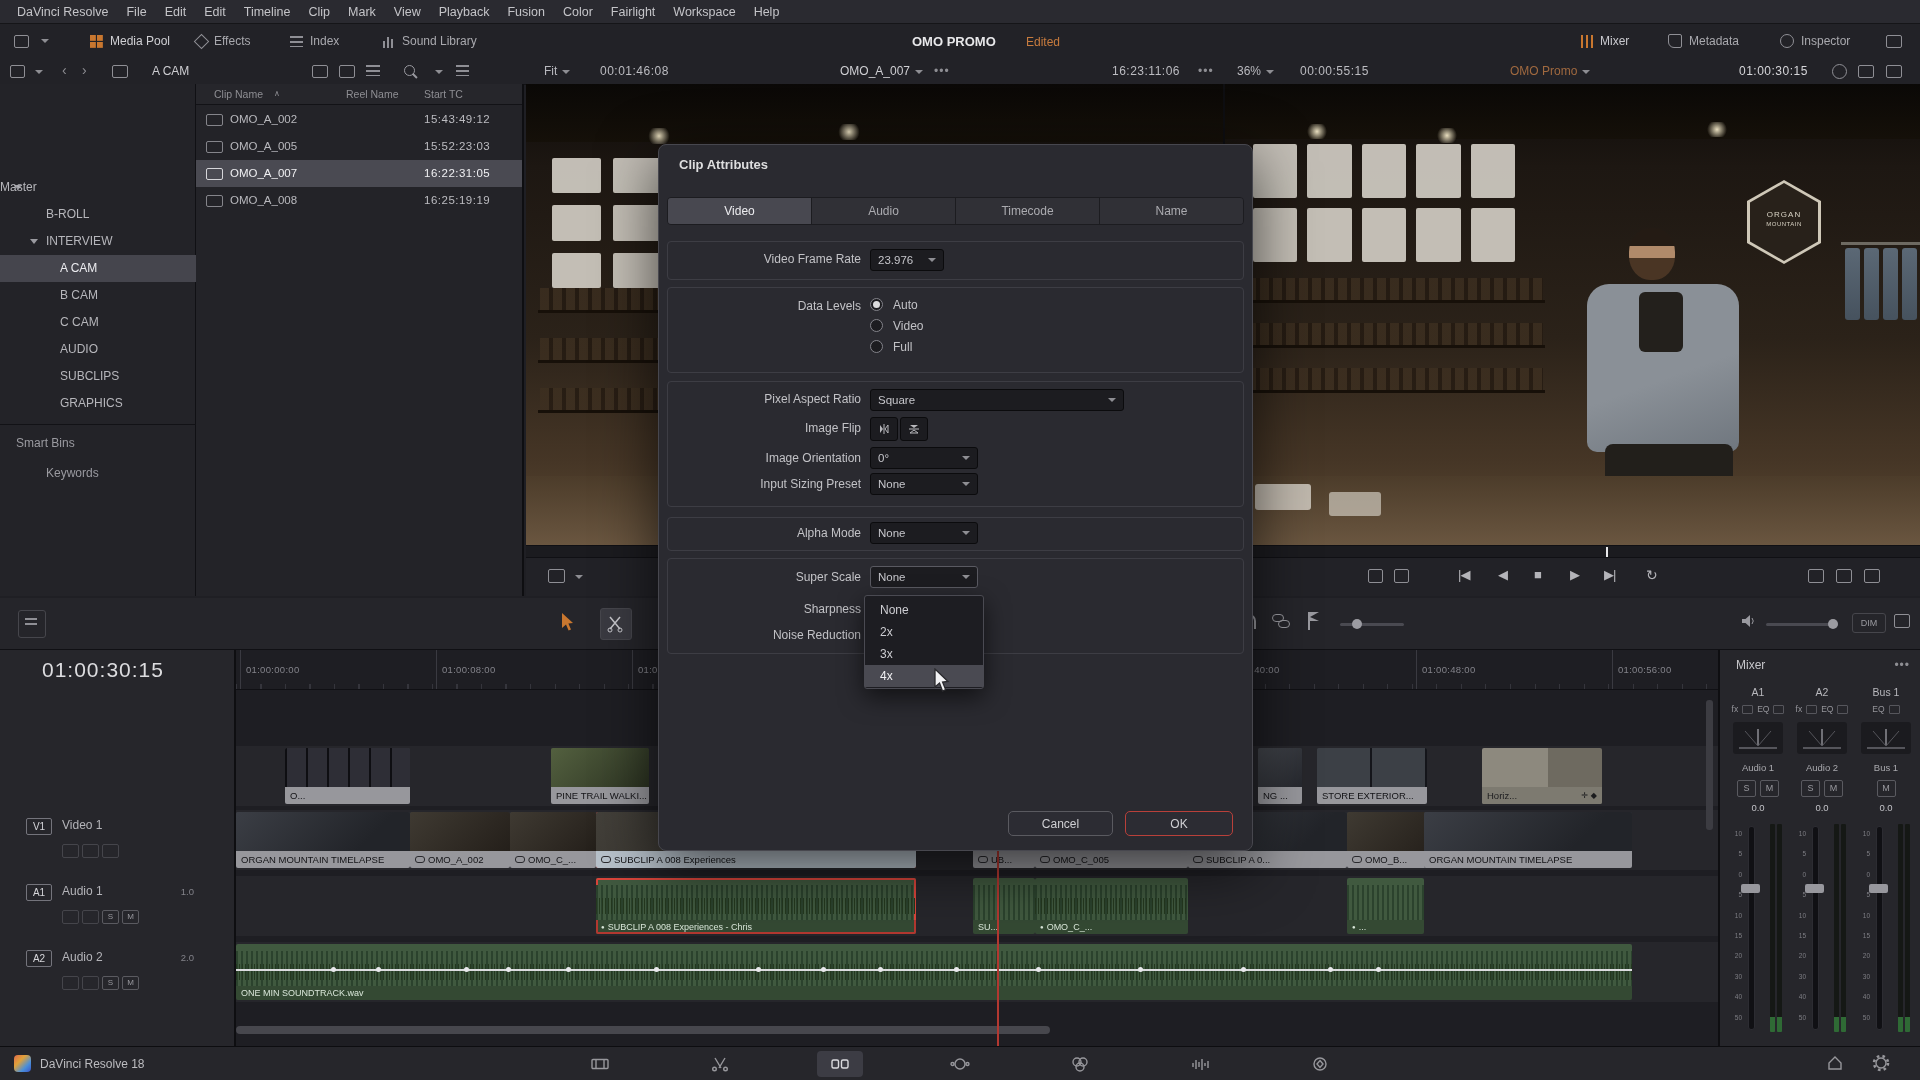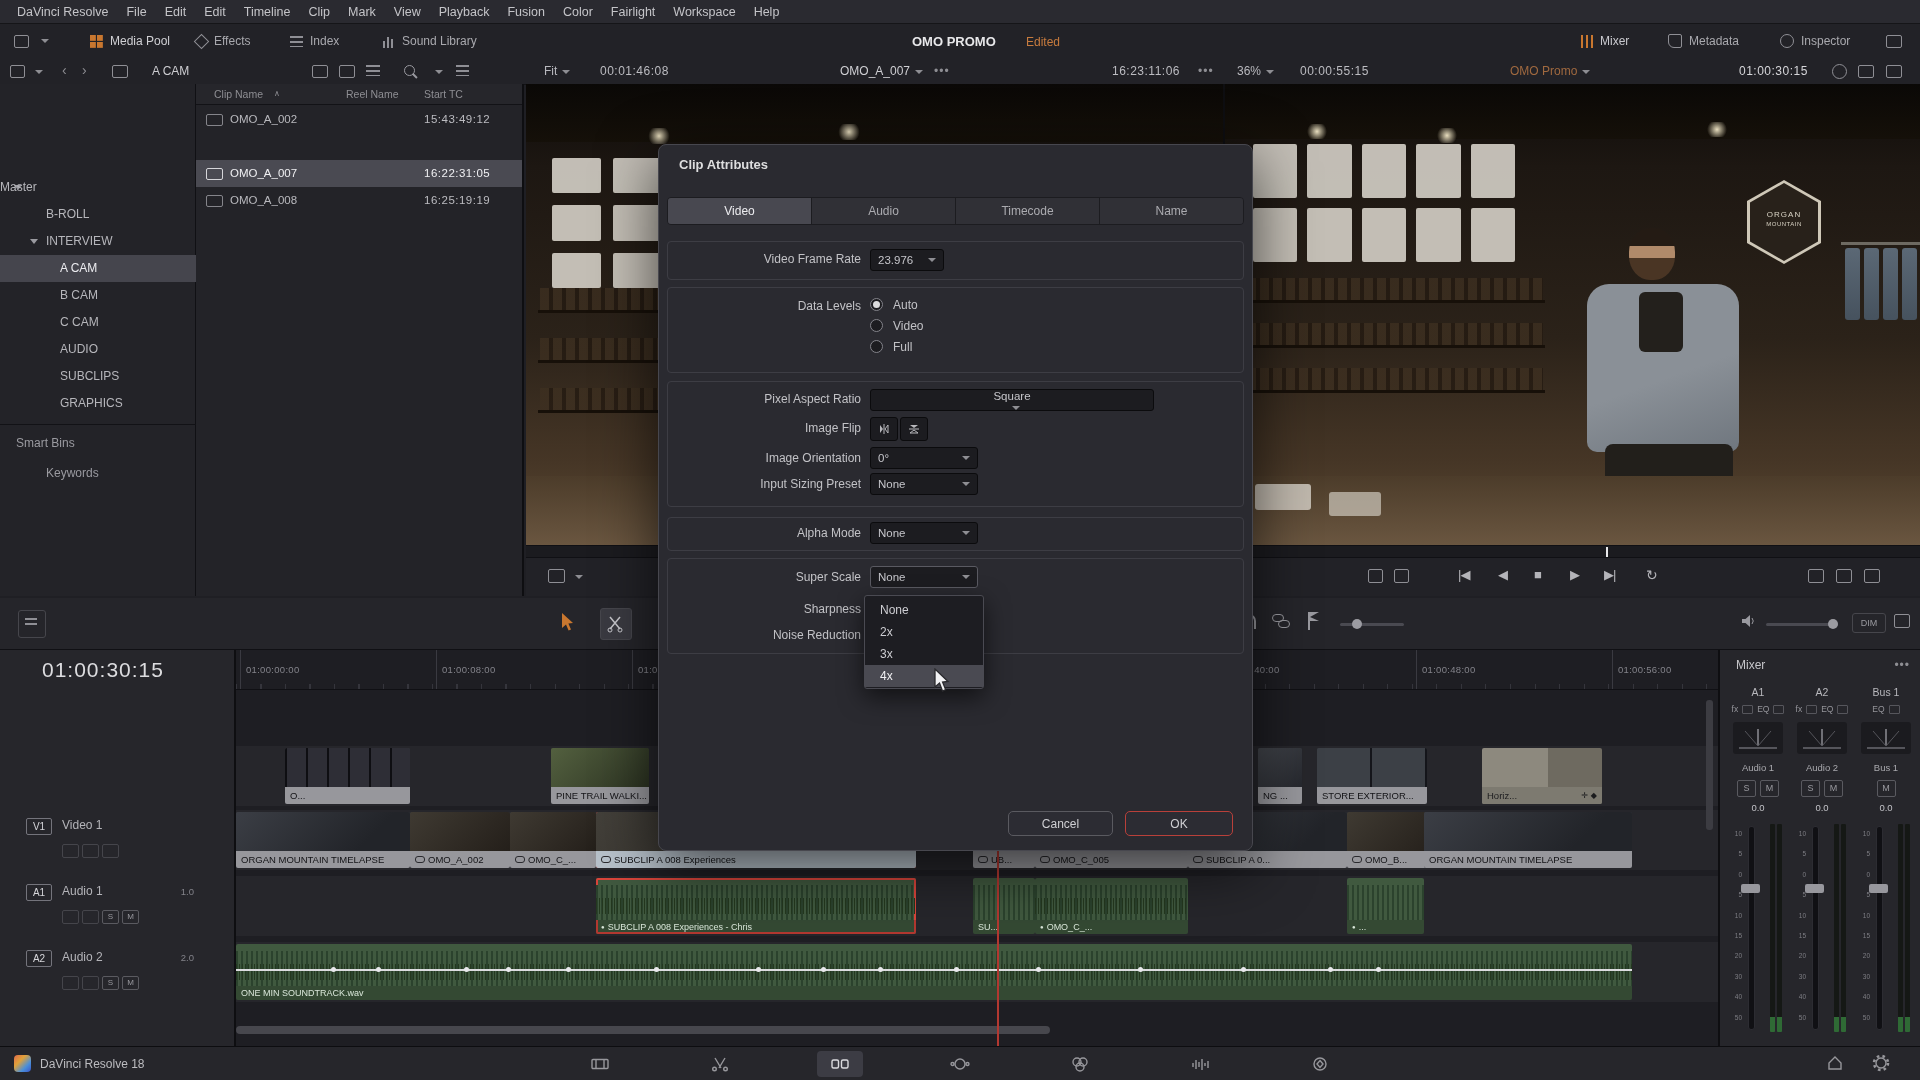--- a/index.html
+++ b/index.html
@@ -240,20 +240,25 @@
     <div class="ml-head">
       <span class="abs nw" style="left:18px;">Clip Name</span>
       <span class="abs nw dim" style="left:78px;font-size:8px;">∧</span>
       <span class="abs nw" style="left:150px;">Reel Name</span>
       <span class="abs nw" style="left:228px;">Start TC</span>
     </div>
     <div class="ml-row" style="top:22px;">
       <span class="clip-ico"></span>
       <span class="abs nw" style="left:34px;">OMO_A_002</span>
       <span class="abs nw tc" style="left:228px;">15:43:49:12</span>
+    </div>
+    <div class="ml-row" style="top:49px;">
+      <span class="clip-ico"></span>
+      <span class="abs nw" style="left:34px;">OMO_A_005</span>
+      <span class="abs nw tc" style="left:228px;">15:52:23:03</span>
     </div>
     <div class="ml-row sel" style="top:76px;">
       <span class="clip-ico" style="border-color:#d6d6da;"></span>
       <span class="abs nw" style="left:34px;">OMO_A_007</span>
       <span class="abs nw tc" style="left:228px;color:#f0f0f3;">16:22:31:05</span>
     </div>
     <div class="ml-row" style="top:103px;">
       <span class="clip-ico"></span>
       <span class="abs nw" style="left:34px;">OMO_A_008</span>
       <span class="abs nw tc" style="left:228px;">16:25:19:19</span>
@@ -784,21 +789,21 @@
     <div class="dlabel" style="top:154px;">Data Levels</div>
     <div class="radio sel" style="left:211px;top:153px;"></div>
     <div class="rlabel" style="left:234px;top:153px;">Auto</div>
     <div class="radio" style="left:211px;top:174px;"></div>
     <div class="rlabel" style="left:234px;top:174px;">Video</div>
     <div class="radio" style="left:211px;top:195px;"></div>
     <div class="rlabel" style="left:234px;top:195px;">Full</div>
 
     <div class="gbox" style="top:236px;height:124px;"></div>
     <div class="dlabel" style="top:247px;">Pixel Aspect Ratio</div>
-    <div class="dd" style="left:211px;top:244px;width:284px;flex-direction:column;">
+    <div class="dd" style="left:211px;top:244px;width:254px;">
         <span>Square</span>
         <span class="chev"></span>
       </div>
     <div class="dlabel" style="top:276px;">Image Flip</div>
     <div class="flipbtn" style="left:211px;top:272px;">
         <svg width="14" height="12">
           <path d="M3 2 L6 6 L3 10 Z" fill="#b8b8bc"></path>
           <line x1="7" y1="1" x2="7" y2="11" stroke="#b8b8bc"></line>
           <path d="M11 2 L8 6 L11 10 Z" fill="none" stroke="#b8b8bc"></path>
         </svg>

